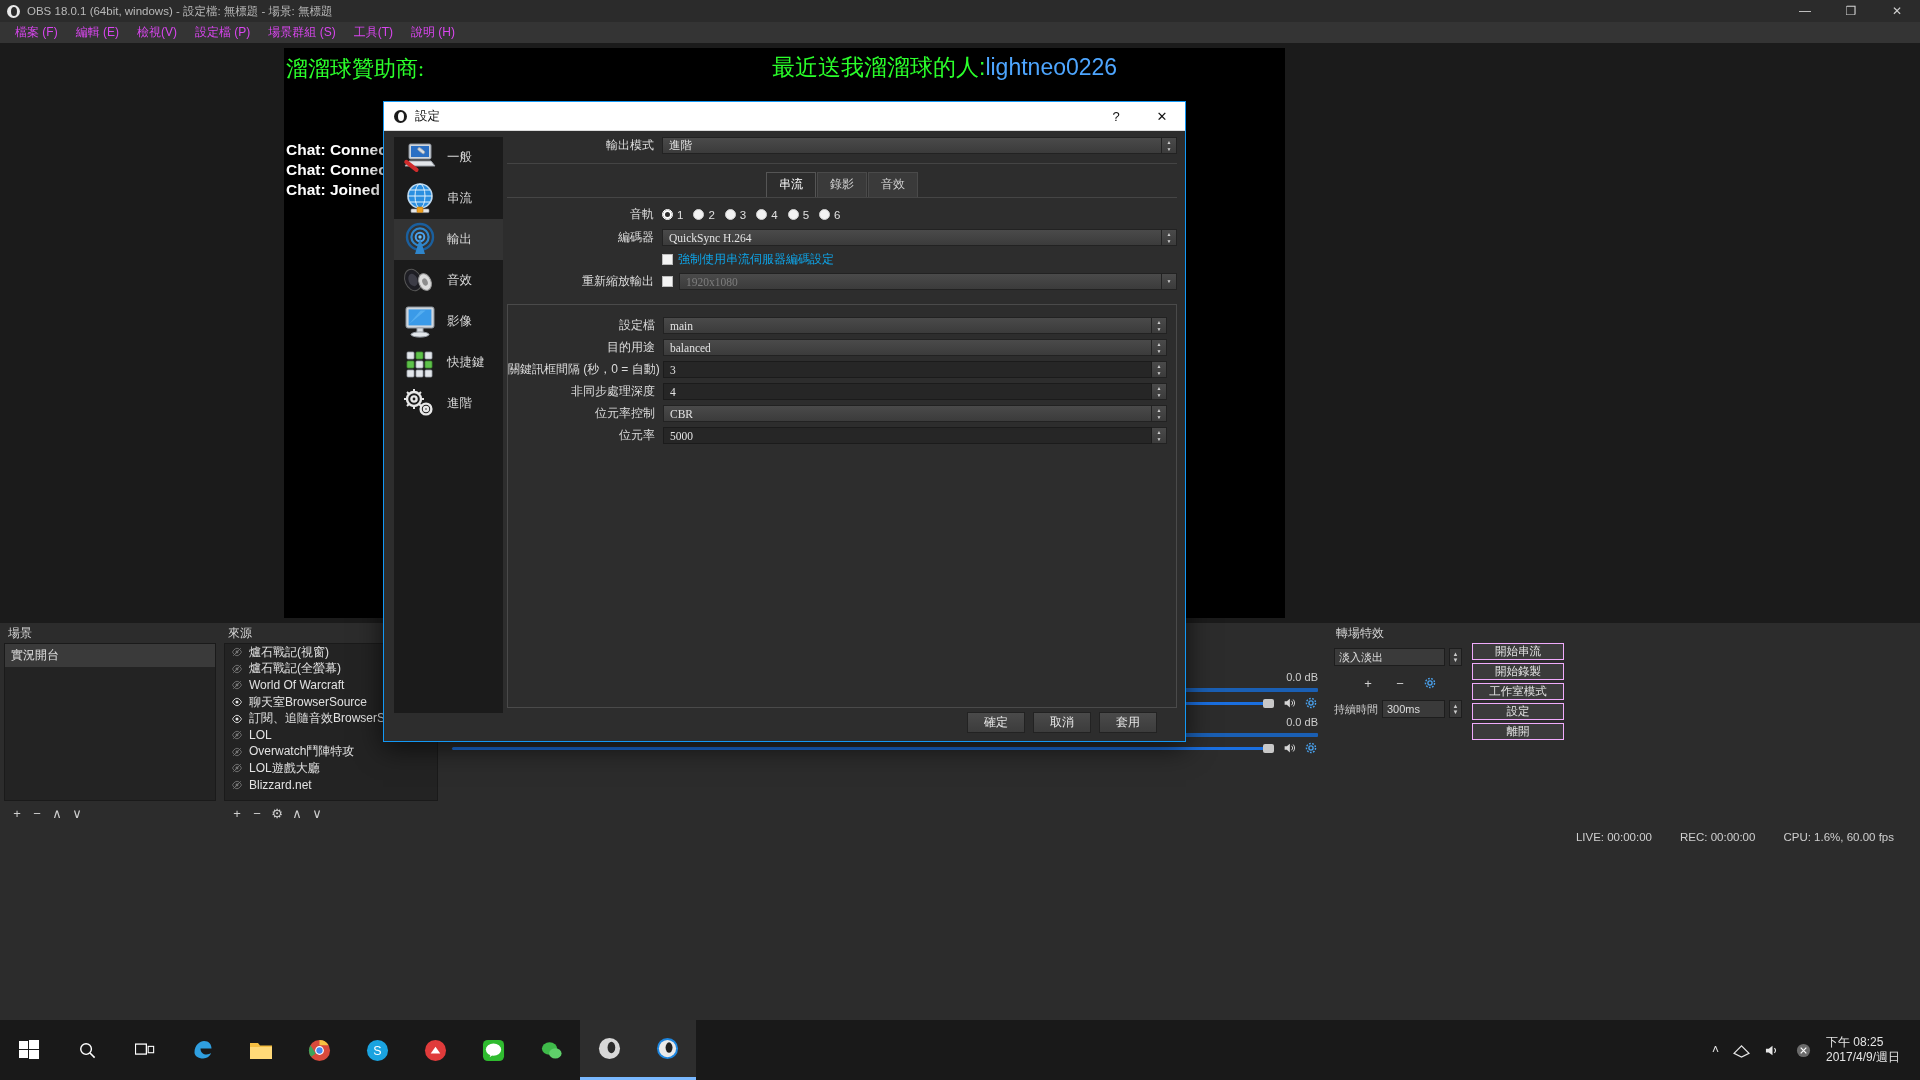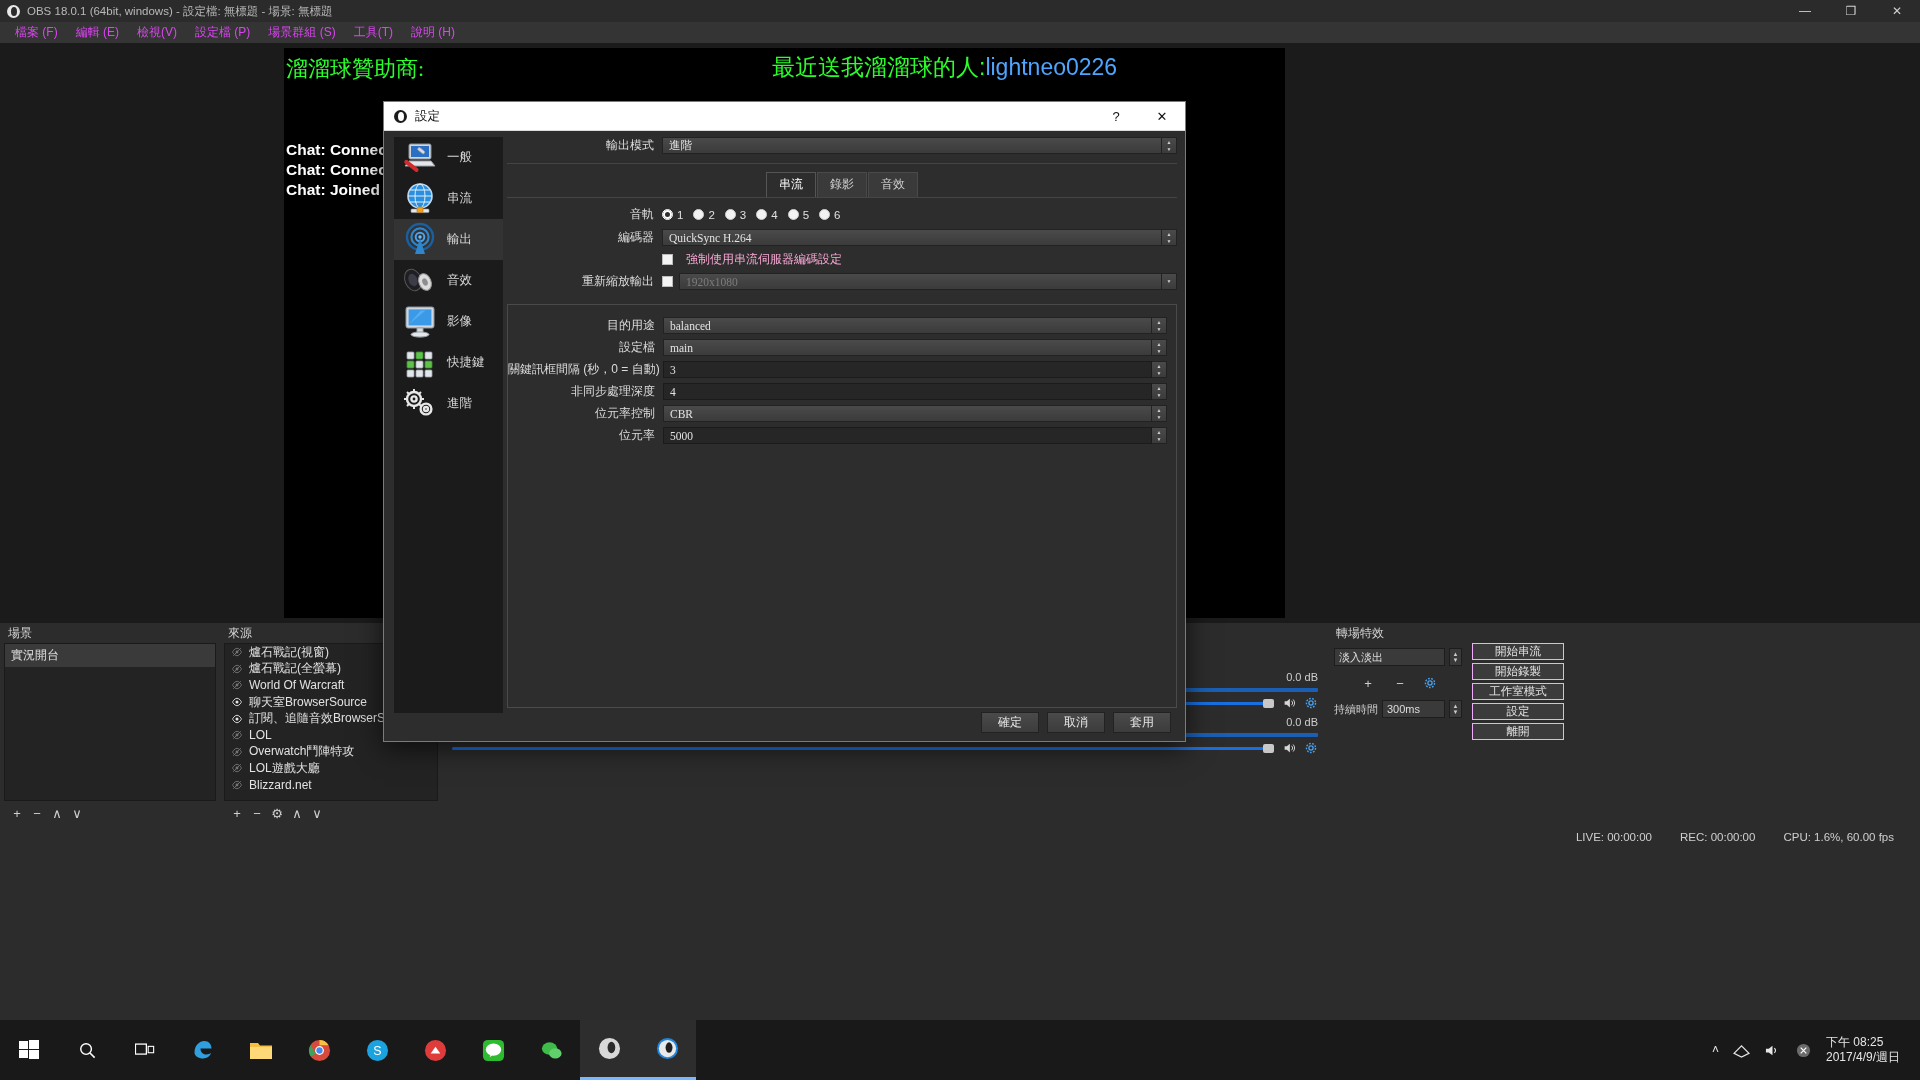--- a/index.html
+++ b/index.html
@@ -246,29 +246,29 @@
   .dot {
     width:11px; height:11px; border-radius:50%;
     background:#f2f2f2; border:1px solid #cfcfcf;
   }
   .dot.on { background:#2d2d2d; box-shadow:inset 0 0 0 2px #fff; border-color:#fff; }
 
   .cbx-row { display:flex; align-items:center; margin:4px 0 5px 0; }
   .cbx {
     width:11px; height:11px; background:#f4f4f4; border:1px solid #bbb; flex:none;
   }
-  .cbx-label { font-size:12px; color:#f9a8d4; margin-left:13px;text-align:right; }
+  .cbx-label { font-size:12px; color:#0ea5e9; margin-left:5px;text-align:right; }
 
   .groupbox {
     margin-top:14px; border:1px solid #4a4a4a; padding:12px 9px 10px 0;
     height:404px;
   }
 
   .btnbar {
-    position:absolute; right:14px; bottom:8px; display:flex; gap:8px;
+    position:absolute; right:28px; bottom:8px; display:flex; gap:8px;
   }
   .dlg-btn {
     min-width:58px; height:21px; padding:0 14px;
     background:linear-gradient(#4a4a4a,#3c3c3c); border:1px solid #222;
     font-size:12px; color:#e8e8e8; display:flex; align-items:center; justify-content:center;
   }
 </style>
 </head>
 <body>
 
@@ -699,31 +699,31 @@
           <span class="cbx" style="margin-right:6px"></span>
           <div class="combo" style="color:#7d7d7d">1920x1080</div>
           <div class="spin">
               <i>▼</i>
             </div>
         </div>
 
         <div class="groupbox">
 
           <div class="form-row">
-            <div class="form-label">目的用途</div>
-            <div class="combo">balanced</div>
+            <div class="form-label">設定檔</div>
+            <div class="combo">main</div>
             <div class="spin">
                 <i>▲</i>
                 <i>▼</i>
               </div>
           </div>
 
           <div class="form-row">
-            <div class="form-label">設定檔</div>
-            <div class="combo">main</div>
+            <div class="form-label">目的用途</div>
+            <div class="combo">balanced</div>
             <div class="spin">
                 <i>▲</i>
                 <i>▼</i>
               </div>
           </div>
 
           <div class="form-row">
             <div class="form-label">關鍵訊框間隔 (秒，0 = 自動)</div>
             <div class="field">3</div>
             <div class="spin">

